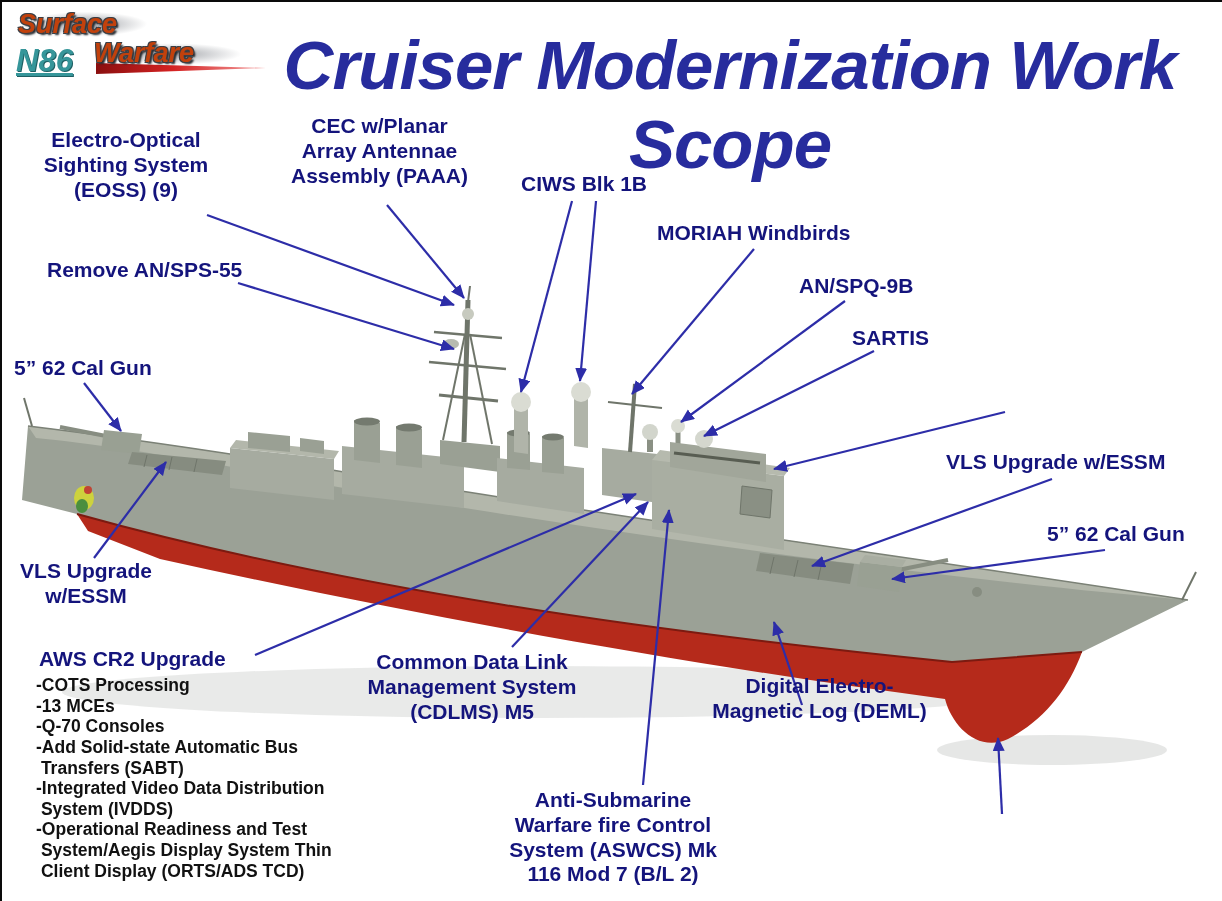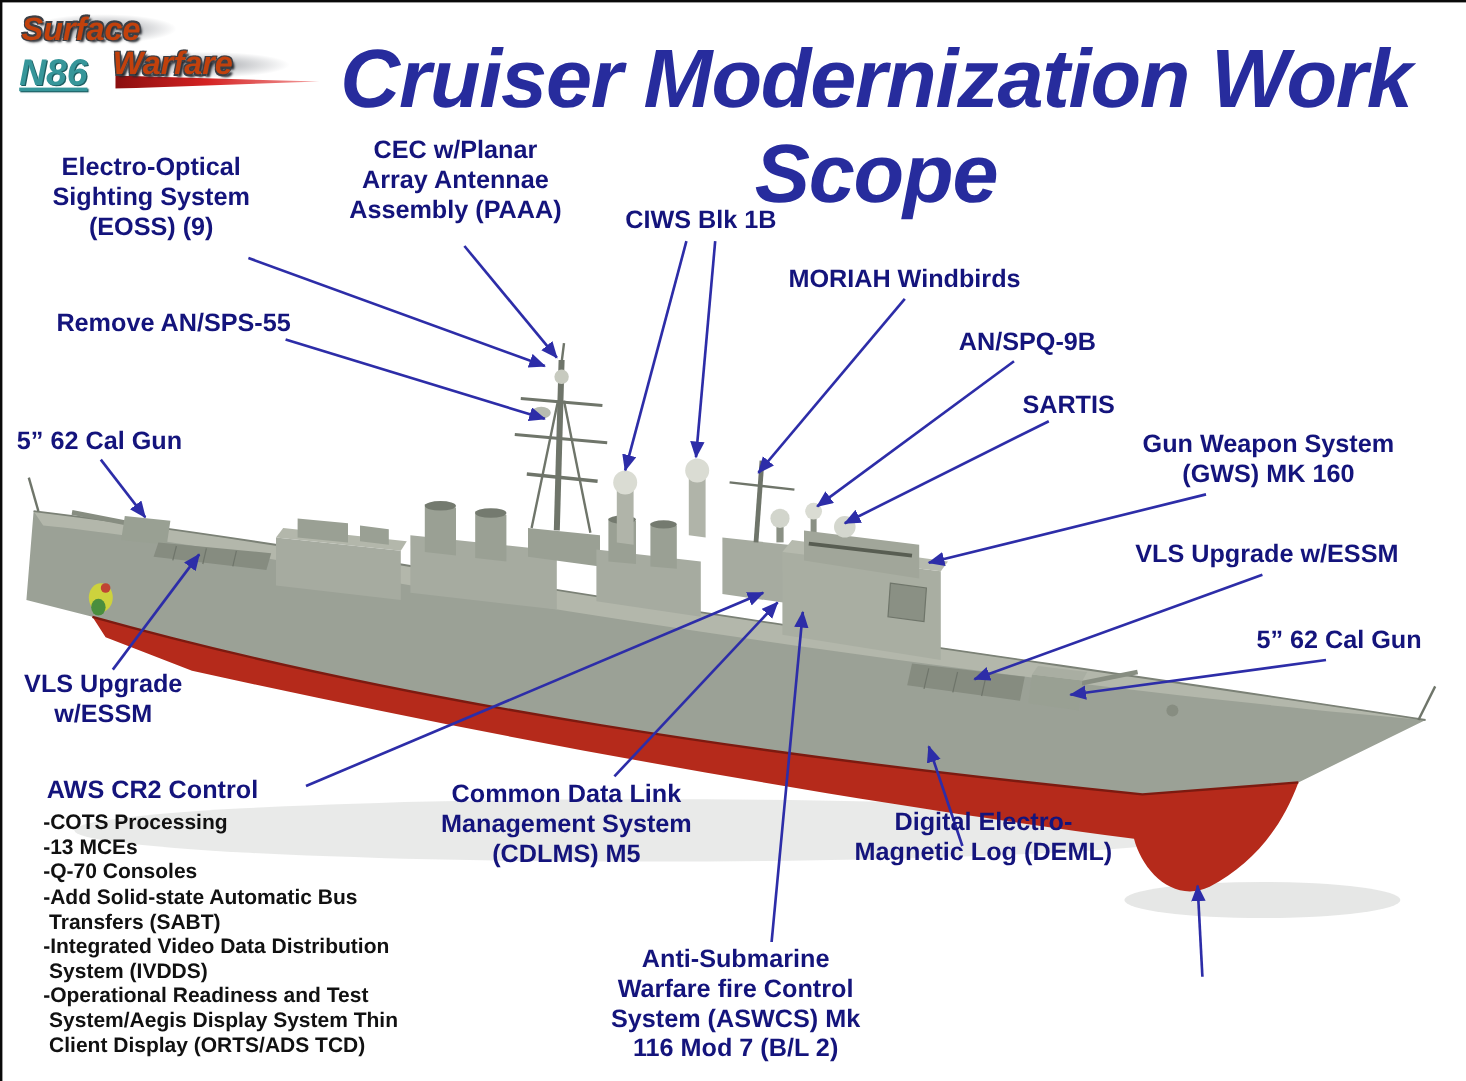--- a/index.html
+++ b/index.html
@@ -230,27 +230,25 @@
 (EOSS) (9)</div>
   <div class="lbl center" style="left:280px; top:112px; width:195px;">CEC w/Planar
 Array Antennae
 Assembly (PAAA)</div>
   <div class="lbl" style="left:519px; top:170px;">CIWS Blk 1B</div>
   <div class="lbl" style="left:655px; top:219px;">MORIAH Windbirds</div>
   <div class="lbl" style="left:797px; top:272px;">AN/SPQ-9B</div>
   <div class="lbl" style="left:850px; top:324px;">SARTIS</div>
   <div class="lbl" style="left:45px; top:256px;">Remove AN/SPS-55</div>
   <div class="lbl" style="left:12px; top:354px;">5” 62 Cal Gun</div>
-  <div class="lbl center" style="left:925px; top:357px; width:260px;">Gun Weapon System
-(GWS) MK 160</div>
   <div class="lbl" style="left:944px; top:448px;">VLS Upgrade w/ESSM</div>
   <div class="lbl" style="left:1045px; top:520px;">5” 62 Cal Gun</div>
   <div class="lbl center" style="left:14px; top:557px; width:140px;">VLS Upgrade
 w/ESSM</div>
-  <div class="lbl" style="left:37px; top:645px;">AWS CR2 Control</div>
+  <div class="lbl" style="left:37px; top:645px;">AWS CR2 Upgrade</div>
   <div class="aws-list" style="left:34px; top:673px;">-COTS Processing
 -13 MCEs
 -Q-70 Consoles
 -Add Solid-state Automatic Bus
  Transfers (SABT)
 -Integrated Video Data Distribution
  System (IVDDS)
 -Operational Readiness and Test
  System/Aegis Display System Thin
  Client Display (ORTS/ADS TCD)</div>

